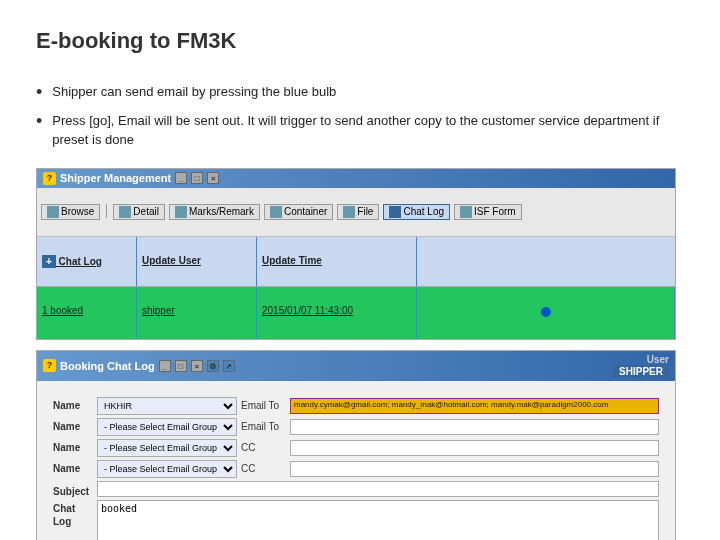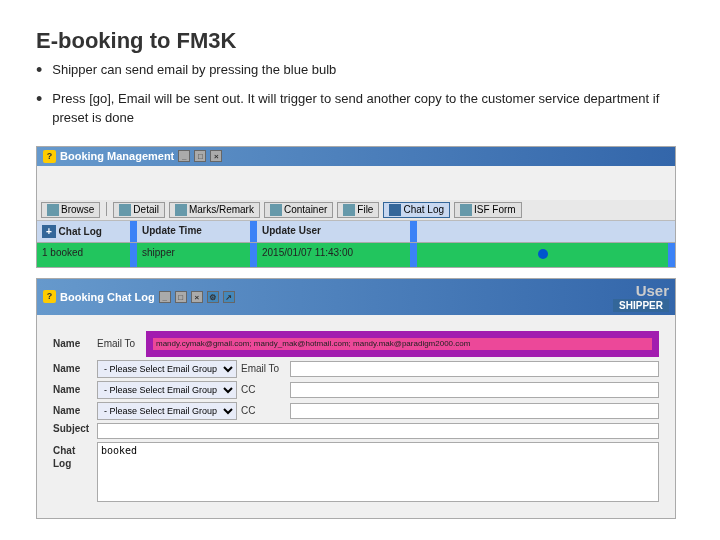--- a/index.html
+++ b/index.html
@@ -18,21 +18,21 @@
       height: 540px;
       padding: 28px 36px 20px 36px;
       background: #fff;
       position: relative;
     }
 
     .slide-title {
       font-size: 22px;
       font-weight: bold;
       color: #333;
-      margin-bottom: 6px;
+      margin-bottom: 28px;
     }
 
     .bullet-list {
       list-style: none;
       margin-bottom: 18px;
     }
 
     .bullet-list li {
       display: flex;
       align-items: flex-start;
@@ -64,26 +64,25 @@
       font-weight: bold;
       padding: 3px 6px;
       display: flex;
       align-items: center;
       gap: 4px;
     }
 
     .bm-toolbar {
       background: #e8e8e8;
       border-bottom: 1px solid #bbb;
-      padding: 2px 4px;
+      padding: 16px 4px;
       display: flex;
       gap: 4px;
       font-size: 10px;
       flex-wrap: wrap;
-      margin-top: 34px;
     }
 
     .toolbar-btn {
       background: #e0e0e0;
       border: 1px solid #999;
       padding: 1px 5px;
       font-size: 10px;
       cursor: pointer;
       display: flex;
       align-items: center;
@@ -107,22 +106,23 @@
     .bm-table-header {
       display: grid;
       grid-template-columns: 100px 120px 160px 1fr;
       background: #c8d8f0;
       border-bottom: 1px solid #aaa;
       font-size: 10px;
       font-weight: bold;
     }
 
     .bm-table-header div, .bm-table-row div {
-      padding: 4px 5px;
-      border-right: 7px solid #3b82f6;
+      padding: 18px 5px;
+      border-right: 1px solid #3b82f6;
+      text-decoration: underline;
     }
 
     .bm-table-row {
       display: grid;
       grid-template-columns: 100px 120px 160px 1fr;
       background: #22c55e;
       font-size: 10px;
     }
 
     .blue-circle {
@@ -161,21 +161,21 @@
 
     .bcl-titlebar-right {
       background: #336699;
       color: #fff;
       font-size: 10px;
       padding: 1px 6px;
       font-weight: bold;
     }
 
     .bcl-user-label {
-      font-size: 15px;
+      font-size: 10px;
       color: #ccc;
     }
 
     .bcl-body {
       padding: 16px;
       display: flex;
       flex-direction: column;
       gap: 3px;
     }
 
@@ -204,39 +204,39 @@
 
     .bcl-email-label {
       width: 45px;
       color: #333;
       flex-shrink: 0;
       font-size: 10px;
     }
 
     .bcl-email-value {
       flex: 1;
-      background: #ec4899;
-      border: 7px solid #a21caf;
+      background: #eab308;
+      border: 1px solid #a21caf;
       padding: 1px 3px;
       font-size: 9px;
       min-height: 16px;
     }
 
     .bcl-cc-input {
       flex: 1;
       background: #fff;
       border: 1px solid #aaa;
       padding: 1px 3px;
       font-size: 9px;
       height: 16px;
     }
 
     .bcl-subject-row {
       display: flex;
-      align-items: flex-start;
+      align-items: flex-end;
       gap: 4px;
     }
 
     .bcl-subject-label {
       width: 40px;
       font-weight: bold;
       color: #333;
       flex-shrink: 0;
     }
 
@@ -343,21 +343,21 @@
     </li>
     <li>
       <span class="bullet-dot">•</span>
       <span>Press [go], Email will be sent out. It will trigger to send another copy to the customer service department if preset is done</span>
     </li>
   </ul>
 
   <div class="booking-management">
     <div class="bm-titlebar">
       <span class="icon-question">?</span>
-      <span>Booking Management</span>
+      <span>Shipper Management</span>
       <span class="icon-small">_</span>
       <span class="icon-small">□</span>
       <span class="icon-small">×</span>
     </div>
 
     <div class="bm-toolbar">
       <button class="toolbar-btn">
         <span class="toolbar-icon"></span>
         Browse
       </button>
@@ -386,22 +386,22 @@
         <span class="toolbar-icon"></span>
         ISF Form
       </button>
     </div>
 
     <div class="bm-table-header">
       <div>
         <button class="plus-btn">+</button>
         Chat Log
       </div>
+      <div>Update User</div>
       <div>Update Time</div>
-      <div>Update User</div>
     </div>
 
     <div class="bm-table-row">
       <div>1 booked</div>
       <div>shipper</div>
       <div>2015/01/07 11:43:00</div>
       <div style="text-align:center;">
         <span class="blue-circle"></span>
       </div>
     </div>
@@ -421,20 +421,23 @@
       <div style="display:flex;flex-direction:column;align-items:flex-end;">
         <span class="bcl-user-label">User</span>
         <div class="bcl-titlebar-right">SHIPPER</div>
       </div>
     </div>
 
     <div class="bcl-body">
 
       <div class="bcl-row">
         <span class="bcl-label">Name</span>
+        <select class="bcl-select">
+          <option>HKHIR</option>
+        </select>
         <span class="bcl-email-label">Email To</span>
         <div class="bcl-email-value" style="font-size:8px;line-height:1.3;">mandy.cymak@gmail.com; mandy_mak@hotmail.com; mandy.mak@paradigm2000.com</div>
       </div>
 
       <div class="bcl-row">
         <span class="bcl-label">Name</span>
         <select class="bcl-select">
           <option>- Please Select Email Group -</option>
         </select>
         <span class="bcl-email-label">Email To</span>

